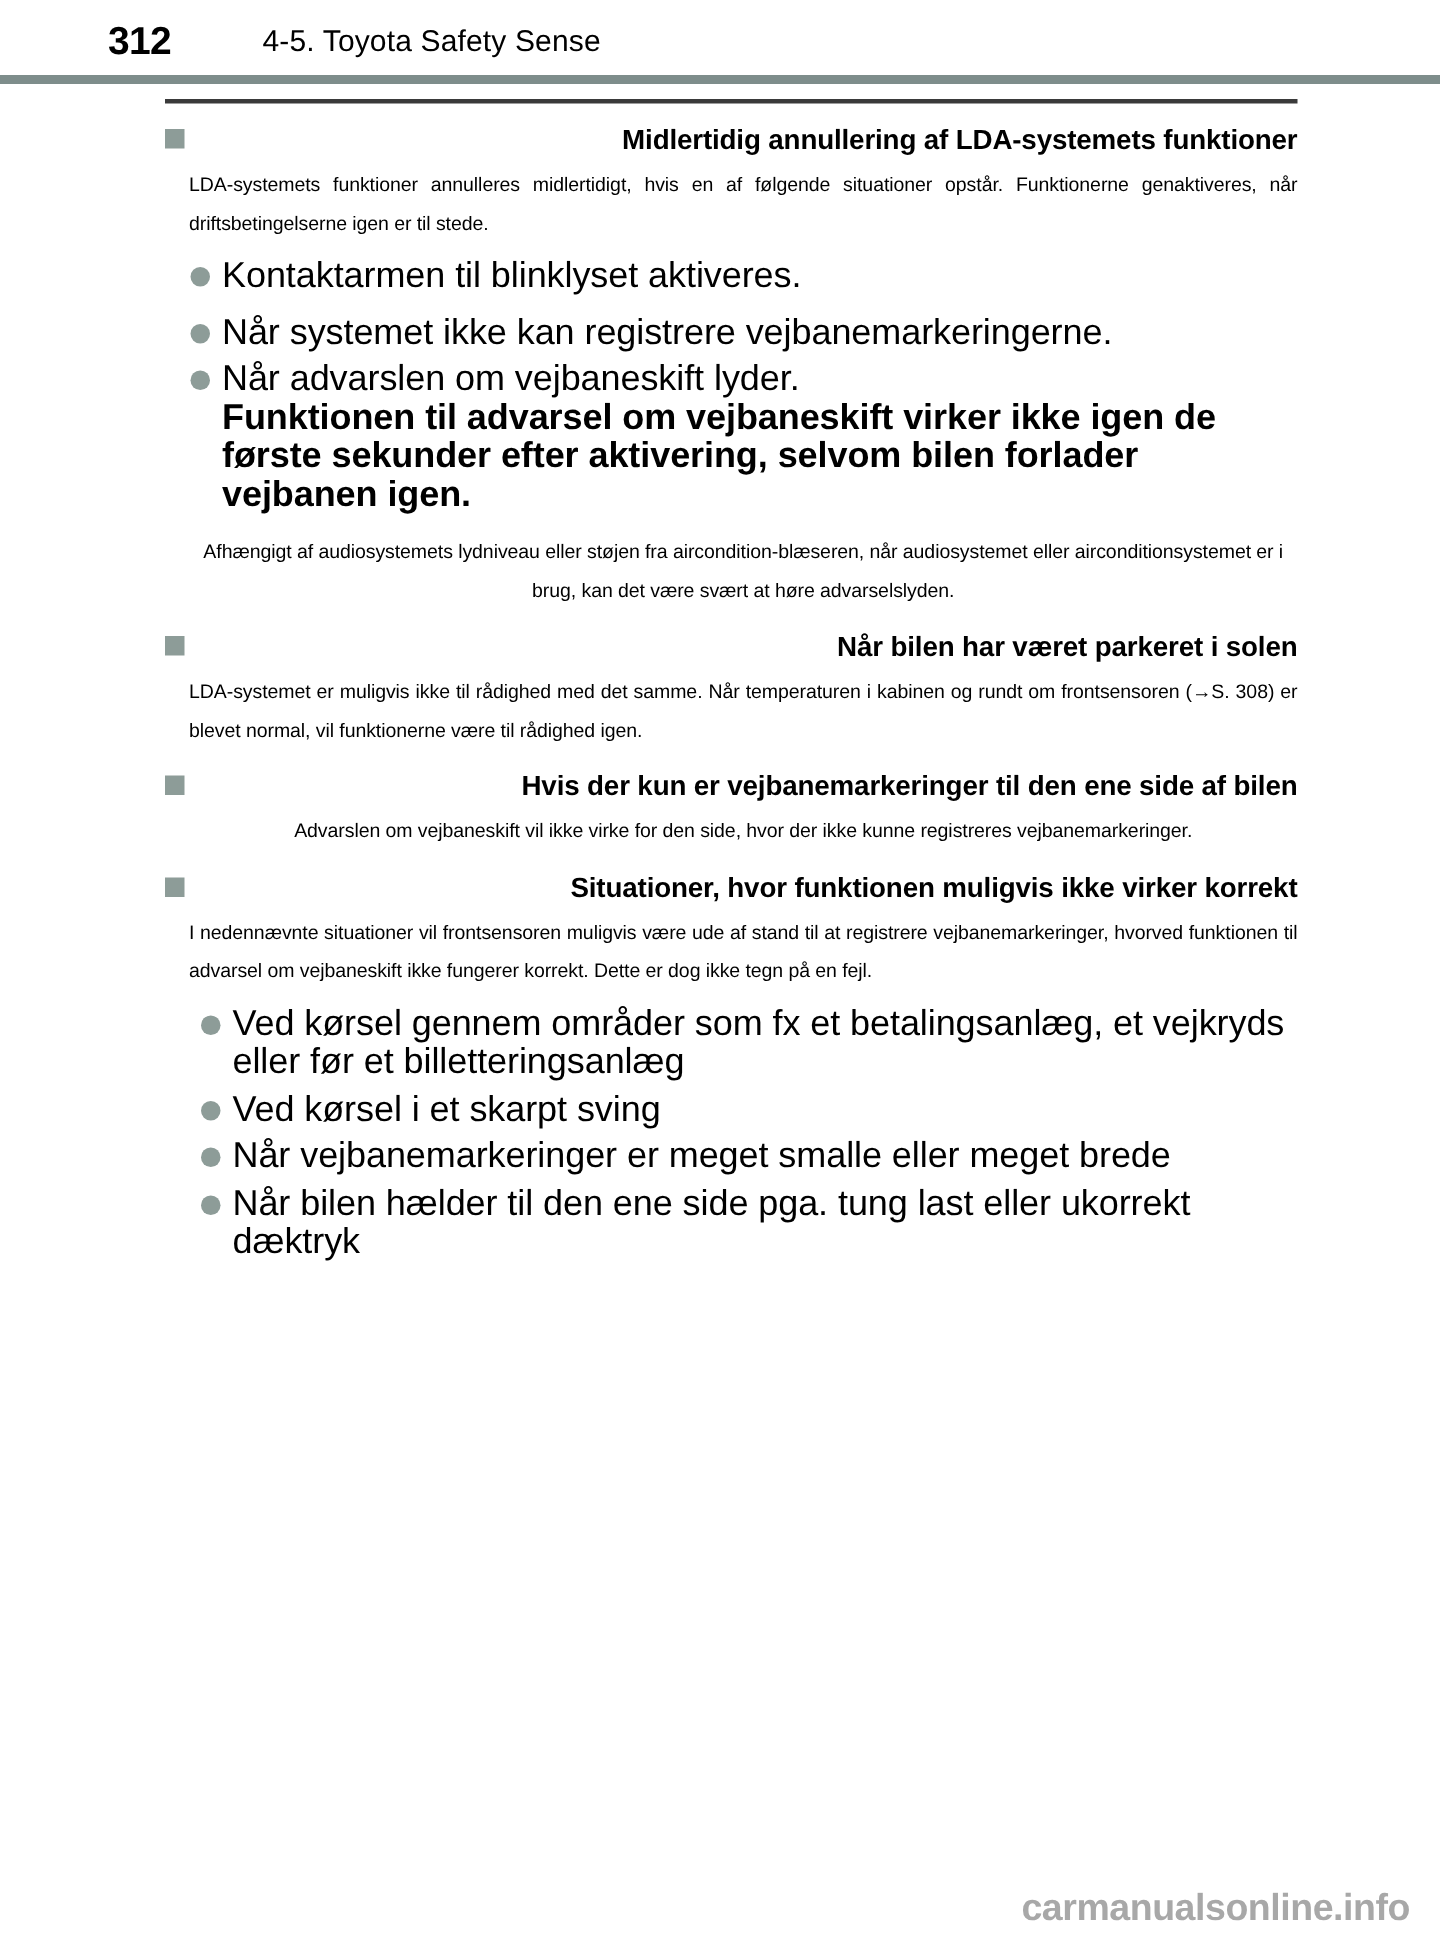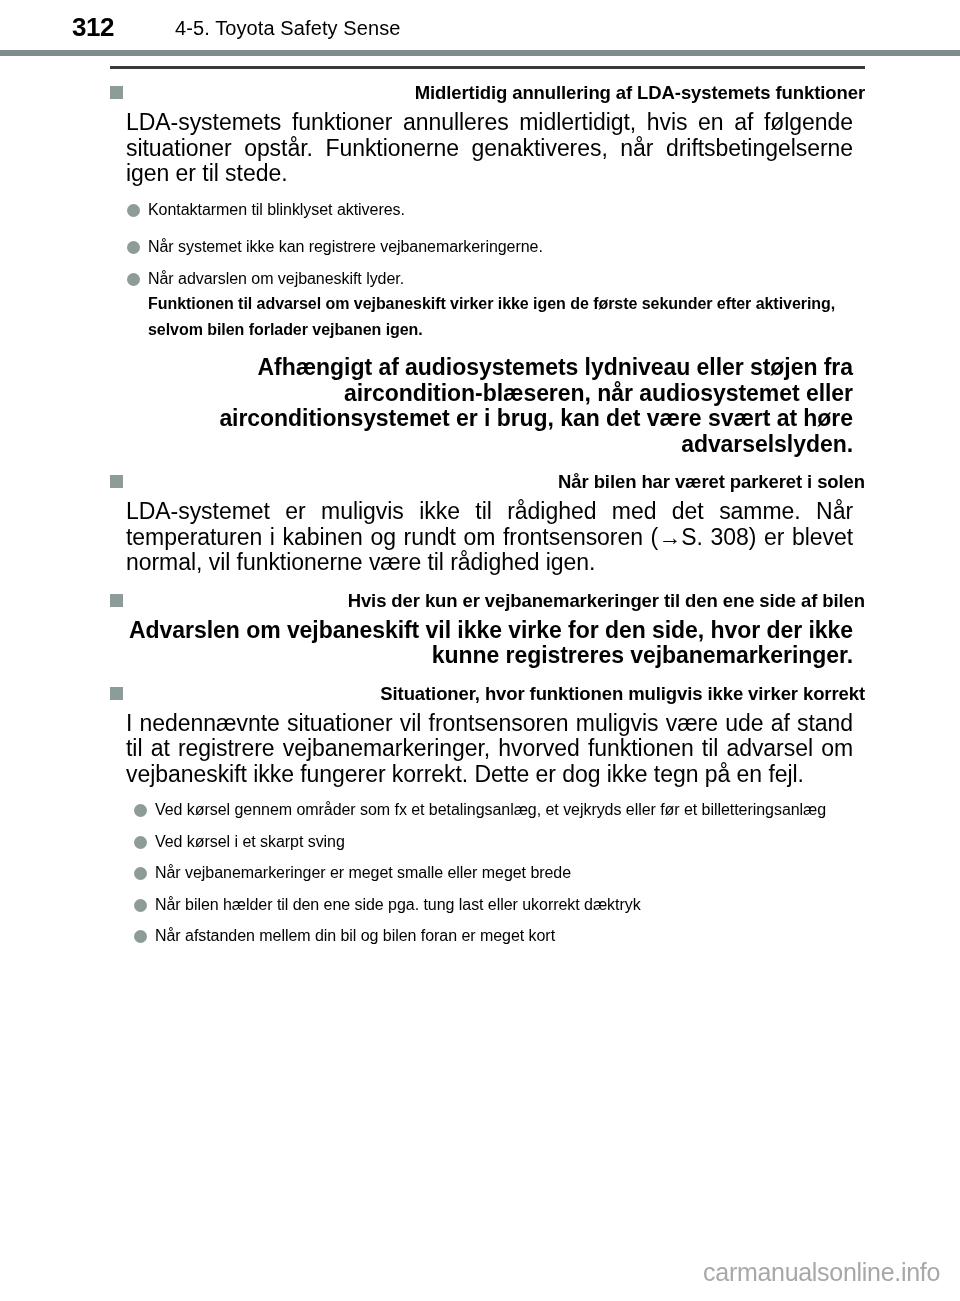--- a/index.html
+++ b/index.html
@@ -83,42 +83,41 @@
     background: #8d9c98;
     flex: 0 0 auto;
     margin: 5px 3px 0 0;
   }
   .heading-text {
     display: inline-block;
   }
 
   
   .para {
-    font-size: 23px;
+    font-size: 13px;
     line-height: 25.5px;
     text-align: justify;
     text-justify: inter-word;
-    margin: 0 12px 0 0;
+    margin: 0 0 0 0;
     padding: 0 0 0 16px;
     letter-spacing: -0.05px;
   }
   .para.nojust {
-    text-align: right;
-    font-weight: bold;
+    text-align: center;
   }
 
   
   .bullets {
     margin: 0;
     padding: 0;
     list-style: none;
   }
   .bullet-item {
     position: relative;
-    font-size: 16px;
+    font-size: 24px;
     line-height: 25.5px;
     padding: 0 0 0 38px;
     margin: 0;
     letter-spacing: -0.05px;
   }
   .bullet-item.justify {
     text-align: justify;
     text-justify: inter-word;
   }
   .bullet-dot {
@@ -148,20 +147,21 @@
 
   
   .watermark {
     position: absolute;
     right: 20px;
     bottom: 14px;
     font-size: 25px;
     color: #a8a8a8;
     letter-spacing: -0.3px;
     font-family: "Liberation Sans", sans-serif;
+    font-weight: bold;
   }
 </style>
 </head>
 <body>
 
 <div class="page-header">
   <div class="page-number">312</div>
   <div class="chapter-title">4-5. Toyota Safety Sense</div>
   <div class="header-rule" style="background: rgb(126, 141, 139);"></div>
 </div>
@@ -246,22 +246,18 @@
       <li class="bullet-item">
         <span class="bullet-dot" style="background: rgb(141, 156, 152);"></span>
         <span>Når vejbanemarkeringer er meget smalle eller meget brede</span>
       </li>
       <div class="gap-xs"></div>
       <li class="bullet-item">
         <span class="bullet-dot" style="background: rgb(141, 156, 152);"></span>
         <span>Når bilen hælder til den ene side pga. tung last eller ukorrekt dæktryk</span>
       </li>
       <div class="gap-xs"></div>
-      <li class="bullet-item">
-        <span class="bullet-dot" style="background: rgb(141, 156, 152);"></span>
-        <span>Når afstanden mellem din bil og bilen foran er meget kort</span>
-      </li>
     </ul>
   </div>
 
 </div>
 
 <div class="watermark">carmanualsonline.info</div>
 
 </body></html>

